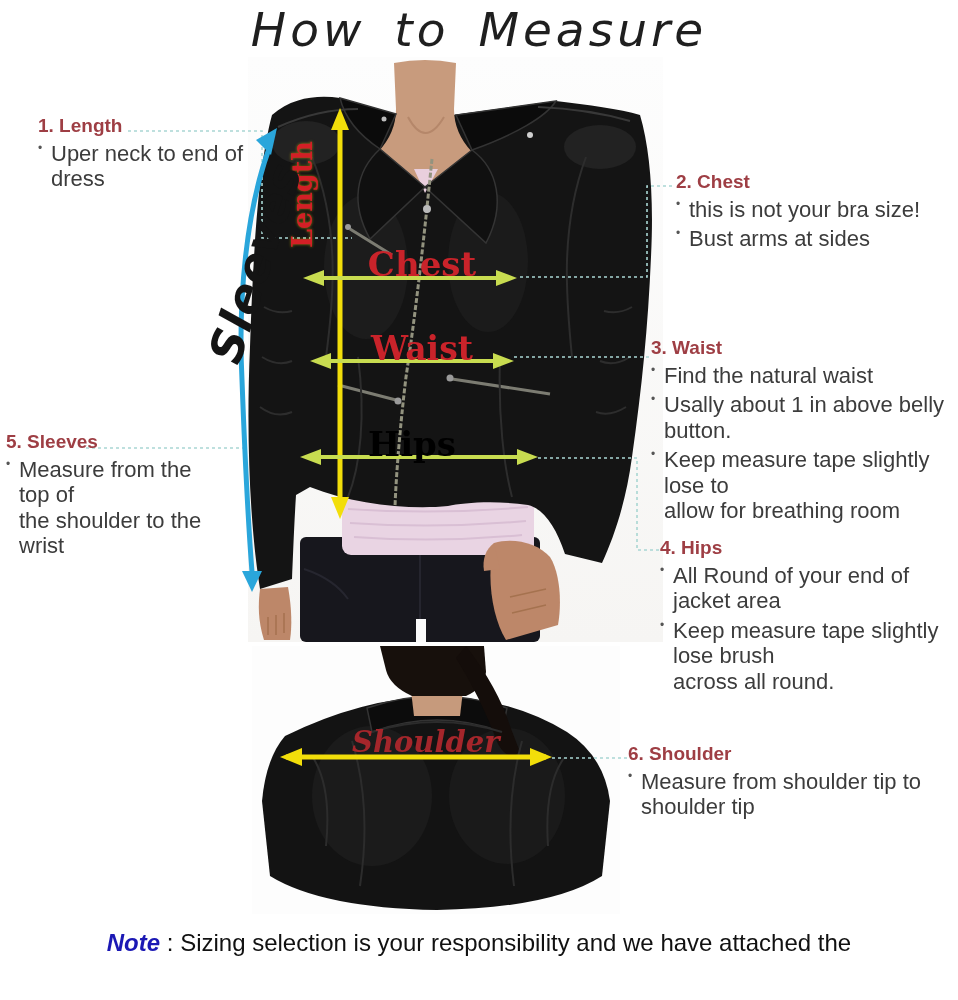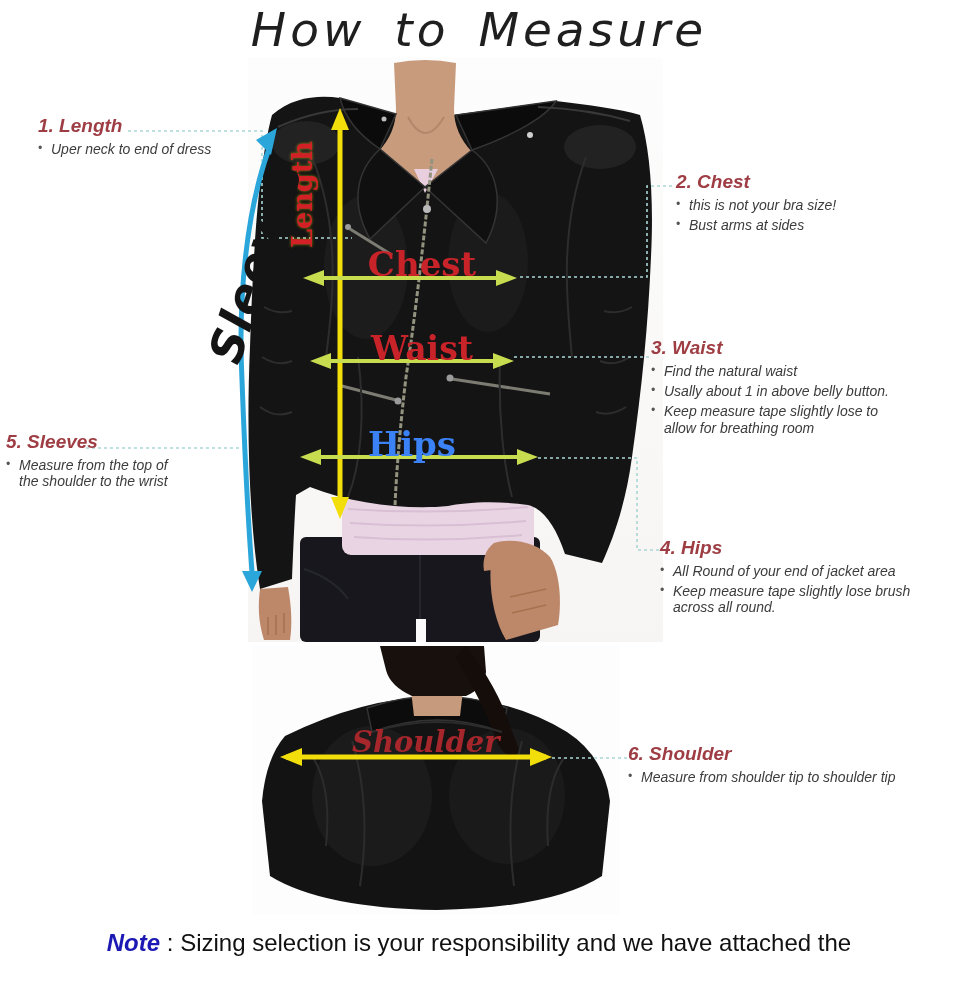--- a/index.html
+++ b/index.html
@@ -14,36 +14,36 @@
   #front-photo{left:248px;top:57px;width:415px;height:585px;
                background:linear-gradient(#fdfdfd,#f6f5f3);}
   #back-photo{left:252px;top:646px;width:368px;height:268px;background:#fdfdfd;}
   .photo svg{display:block;}
   
   #overlay{position:absolute;left:0;top:0;pointer-events:none;}
   
   .mlabel{position:absolute;font-family:"DejaVu Serif",serif;font-weight:bold;line-height:1;}
   #chest-label{left:362px;top:247px;width:120px;text-align:center;font-size:34px;color:#c9232a;}
   #waist-label{left:362px;top:332px;width:120px;text-align:center;font-size:33px;color:#c9232a;}
-  #hips-label{left:352px;top:427px;width:120px;text-align:center;font-size:34px;color:#3b82f6;}
+  #hips-label{left:352px;top:427px;width:120px;text-align:center;font-size:34px;color:#000000;}
   #length-label{left:287px;top:150px;width:100px;height:96px;text-align:center;
                 font-size:27px;color:#d31f26;transform:rotate(-90deg);
                 text-shadow:0 0 3px rgba(244,226,10,.55);}
   #sleeves-label{left:170px;top:175px;width:170px;height:175px;display:flex;
                  align-items:center;justify-content:center;}
   #sleeves-label span{font-family:"DejaVu Sans",sans-serif;font-style:italic;
                  font-size:46px;color:#141414;transform:rotate(-72deg);letter-spacing:1px;}
   #shoulder-label{left:352px;top:728px;width:120px;text-align:center;font-size:29px;
                   font-style:italic;color:#a5262b;}
   
-  .section{position:absolute;font-style:italic;}
+  .section{position:absolute;}
   .sec-heading{font-size:19px;font-weight:bold;color:#9e3e44;margin:0 0 4px 0;line-height:1.1;}
   .bullets{list-style:none;margin:0;padding:0;}
   .bullets li{position:relative;padding-left:13px;margin:0 0 4px 0;
-              font-size:14px;color:#3c3c3c;line-height:1.16;}
+              font-size:22px;color:#3c3c3c;line-height:1.16;}
   .bullets li::before{content:"\2022";position:absolute;left:0;top:1px;font-size:12px;color:#555;}
   .bullet-text{white-space:pre-line;}
   #section-3 .bullets li:nth-child(4){margin-top:1px;}
   
   .note{position:absolute;left:29px;top:928px;width:900px;text-align:center;
         font-size:24px;color:#111;line-height:1.24;}
   .note-label{color:#1b18b4;font-weight:bold;font-style:italic;}
   .note-text{white-space:pre-line;}
 </style>
 </head>

